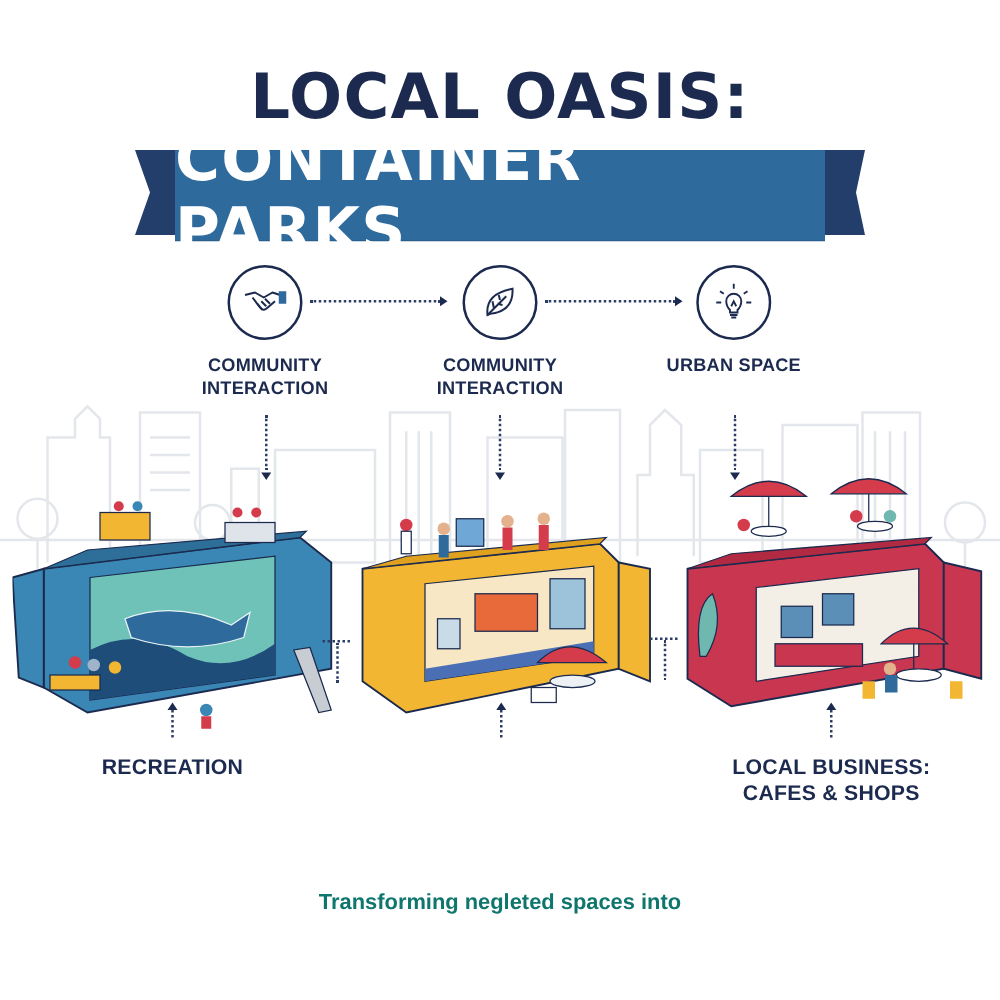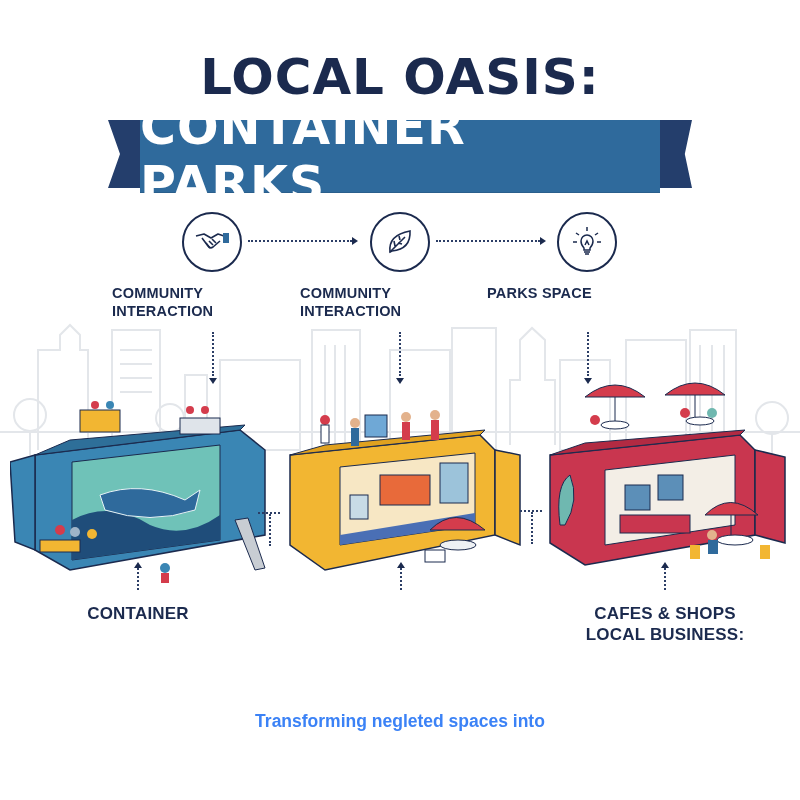--- a/index.html
+++ b/index.html
@@ -10,29 +10,29 @@
   .banner-main{position:absolute;left:140px;top:16px;width:520px;height:72px;background:#2f6a9c;display:flex;align-items:center;justify-content:center;box-shadow:0 1px 0 #2a5f8c;}
   .banner-text{color:#fff;font-weight:bold;font-size:49px;letter-spacing:1px;font-family:"DejaVu Sans","Liberation Sans",sans-serif;}
   .ribbon{position:absolute;top:16px;width:60px;height:68px;background:#243e6c;}
   .ribbon.left{left:108px;clip-path:polygon(0 0,100% 0,100% 100%,0 100%,12px 50%);}
   .ribbon.right{left:632px;clip-path:polygon(0 0,100% 0,88% 50%,100% 100%,0 100%);}
   .fold{position:absolute;top:72px;width:32px;height:16px;background:#14264a;}
   .fold.left{left:140px;clip-path:polygon(0 0,100% 100%,0 100%);}
   .fold.right{left:628px;clip-path:polygon(100% 0,100% 100%,0 100%);}
 
   .icon-circle{width:60px;height:60px;border:2px solid #1b2a4e;border-radius:50%;display:flex;align-items:center;justify-content:center;background:#fff;box-sizing:border-box;}
-  .feat-label{width:200px;text-align:left;font-size:14.5px;font-weight:bold;line-height:18px;color:#1b2a4e;letter-spacing:0.2px;}
+  .feat-label{width:200px;text-align:center;font-size:14.5px;font-weight:bold;line-height:18px;color:#1b2a4e;letter-spacing:0.2px;}
   .hdots{border-top:2px dotted #2c3e66;height:0;}
   .arrow-r{width:0;height:0;border-top:4px solid transparent;border-bottom:4px solid transparent;border-left:6px solid #1b2a4e;}
   .vdots{border-left:2px dotted #2c3e66;width:0;}
   .arrow-d{width:0;height:0;border-left:4px solid transparent;border-right:4px solid transparent;border-top:6px solid #1b2a4e;}
   .arrow-u{width:0;height:0;border-left:4px solid transparent;border-right:4px solid transparent;border-bottom:6px solid #1b2a4e;}
 
   .zone-label{width:240px;text-align:center;font-size:17px;font-weight:bold;line-height:21px;color:#1b2a4e;letter-spacing:0.2px;}
-  .tagline{left:0;width:800px;top:710px;text-align:center;font-size:17.5px;line-height:22px;color:#3b82f6;font-weight:bold;}
+  .tagline{left:0;width:800px;top:710px;text-align:center;font-size:17.5px;line-height:22px;color:#0f766e;font-weight:bold;}
   .skyline{left:0;top:320px;width:800px;height:140px;}
 </style>
 </head>
 <body>
 
 <div class="abs title-top">LOCAL OASIS:</div>
 
 <div class="abs banner-wrap">
   <div class="ribbon left"></div>
   <div class="ribbon right"></div>
@@ -106,21 +106,21 @@
 
 <div class="abs feat-label" style="left:112px;top:284px;">
   <div>COMMUNITY</div>
   <div>INTERACTION</div>
 </div>
 <div class="abs feat-label" style="left:300px;top:284px;">
   <div>COMMUNITY</div>
   <div>INTERACTION</div>
 </div>
 <div class="abs feat-label" style="left:487px;top:284px;">
-  <div>PARKS SPACE</div>
+  <div>URBAN SPACE</div>
 </div>
 
 <div class="abs vdots" style="left:212px;top:332px;height:44px;"></div>
 <div class="abs arrow-d" style="left:209px;top:378px;"></div>
 <div class="abs vdots" style="left:399px;top:332px;height:44px;"></div>
 <div class="abs arrow-d" style="left:396px;top:378px;"></div>
 <div class="abs vdots" style="left:587px;top:332px;height:44px;"></div>
 <div class="abs arrow-d" style="left:584px;top:378px;"></div>
 
 <svg class="abs" style="left:10px;top:400px;" width="265" height="190" viewBox="0 0 265 190">
@@ -201,24 +201,24 @@
 <div class="abs vdots" style="left:531px;top:512px;height:32px;"></div>
 
 <div class="abs arrow-u" style="left:134px;top:562px;"></div>
 <div class="abs vdots" style="left:137px;top:568px;height:22px;"></div>
 <div class="abs arrow-u" style="left:397px;top:562px;"></div>
 <div class="abs vdots" style="left:400px;top:568px;height:22px;"></div>
 <div class="abs arrow-u" style="left:661px;top:562px;"></div>
 <div class="abs vdots" style="left:664px;top:568px;height:22px;"></div>
 
 <div class="abs zone-label" style="left:18px;top:603px;">
-  <div>CONTAINER</div>
+  <div>RECREATION</div>
 </div>
 <div class="abs zone-label" style="left:280px;top:608px;">
 </div>
 <div class="abs zone-label" style="left:545px;top:603px;">
+  <div>LOCAL BUSINESS:</div>
   <div>CAFES &amp; SHOPS</div>
-  <div>LOCAL BUSINESS:</div>
 </div>
 
 <div class="abs tagline">
   <div>Transforming negleted spaces into</div>
 </div>
 
 </body></html>

